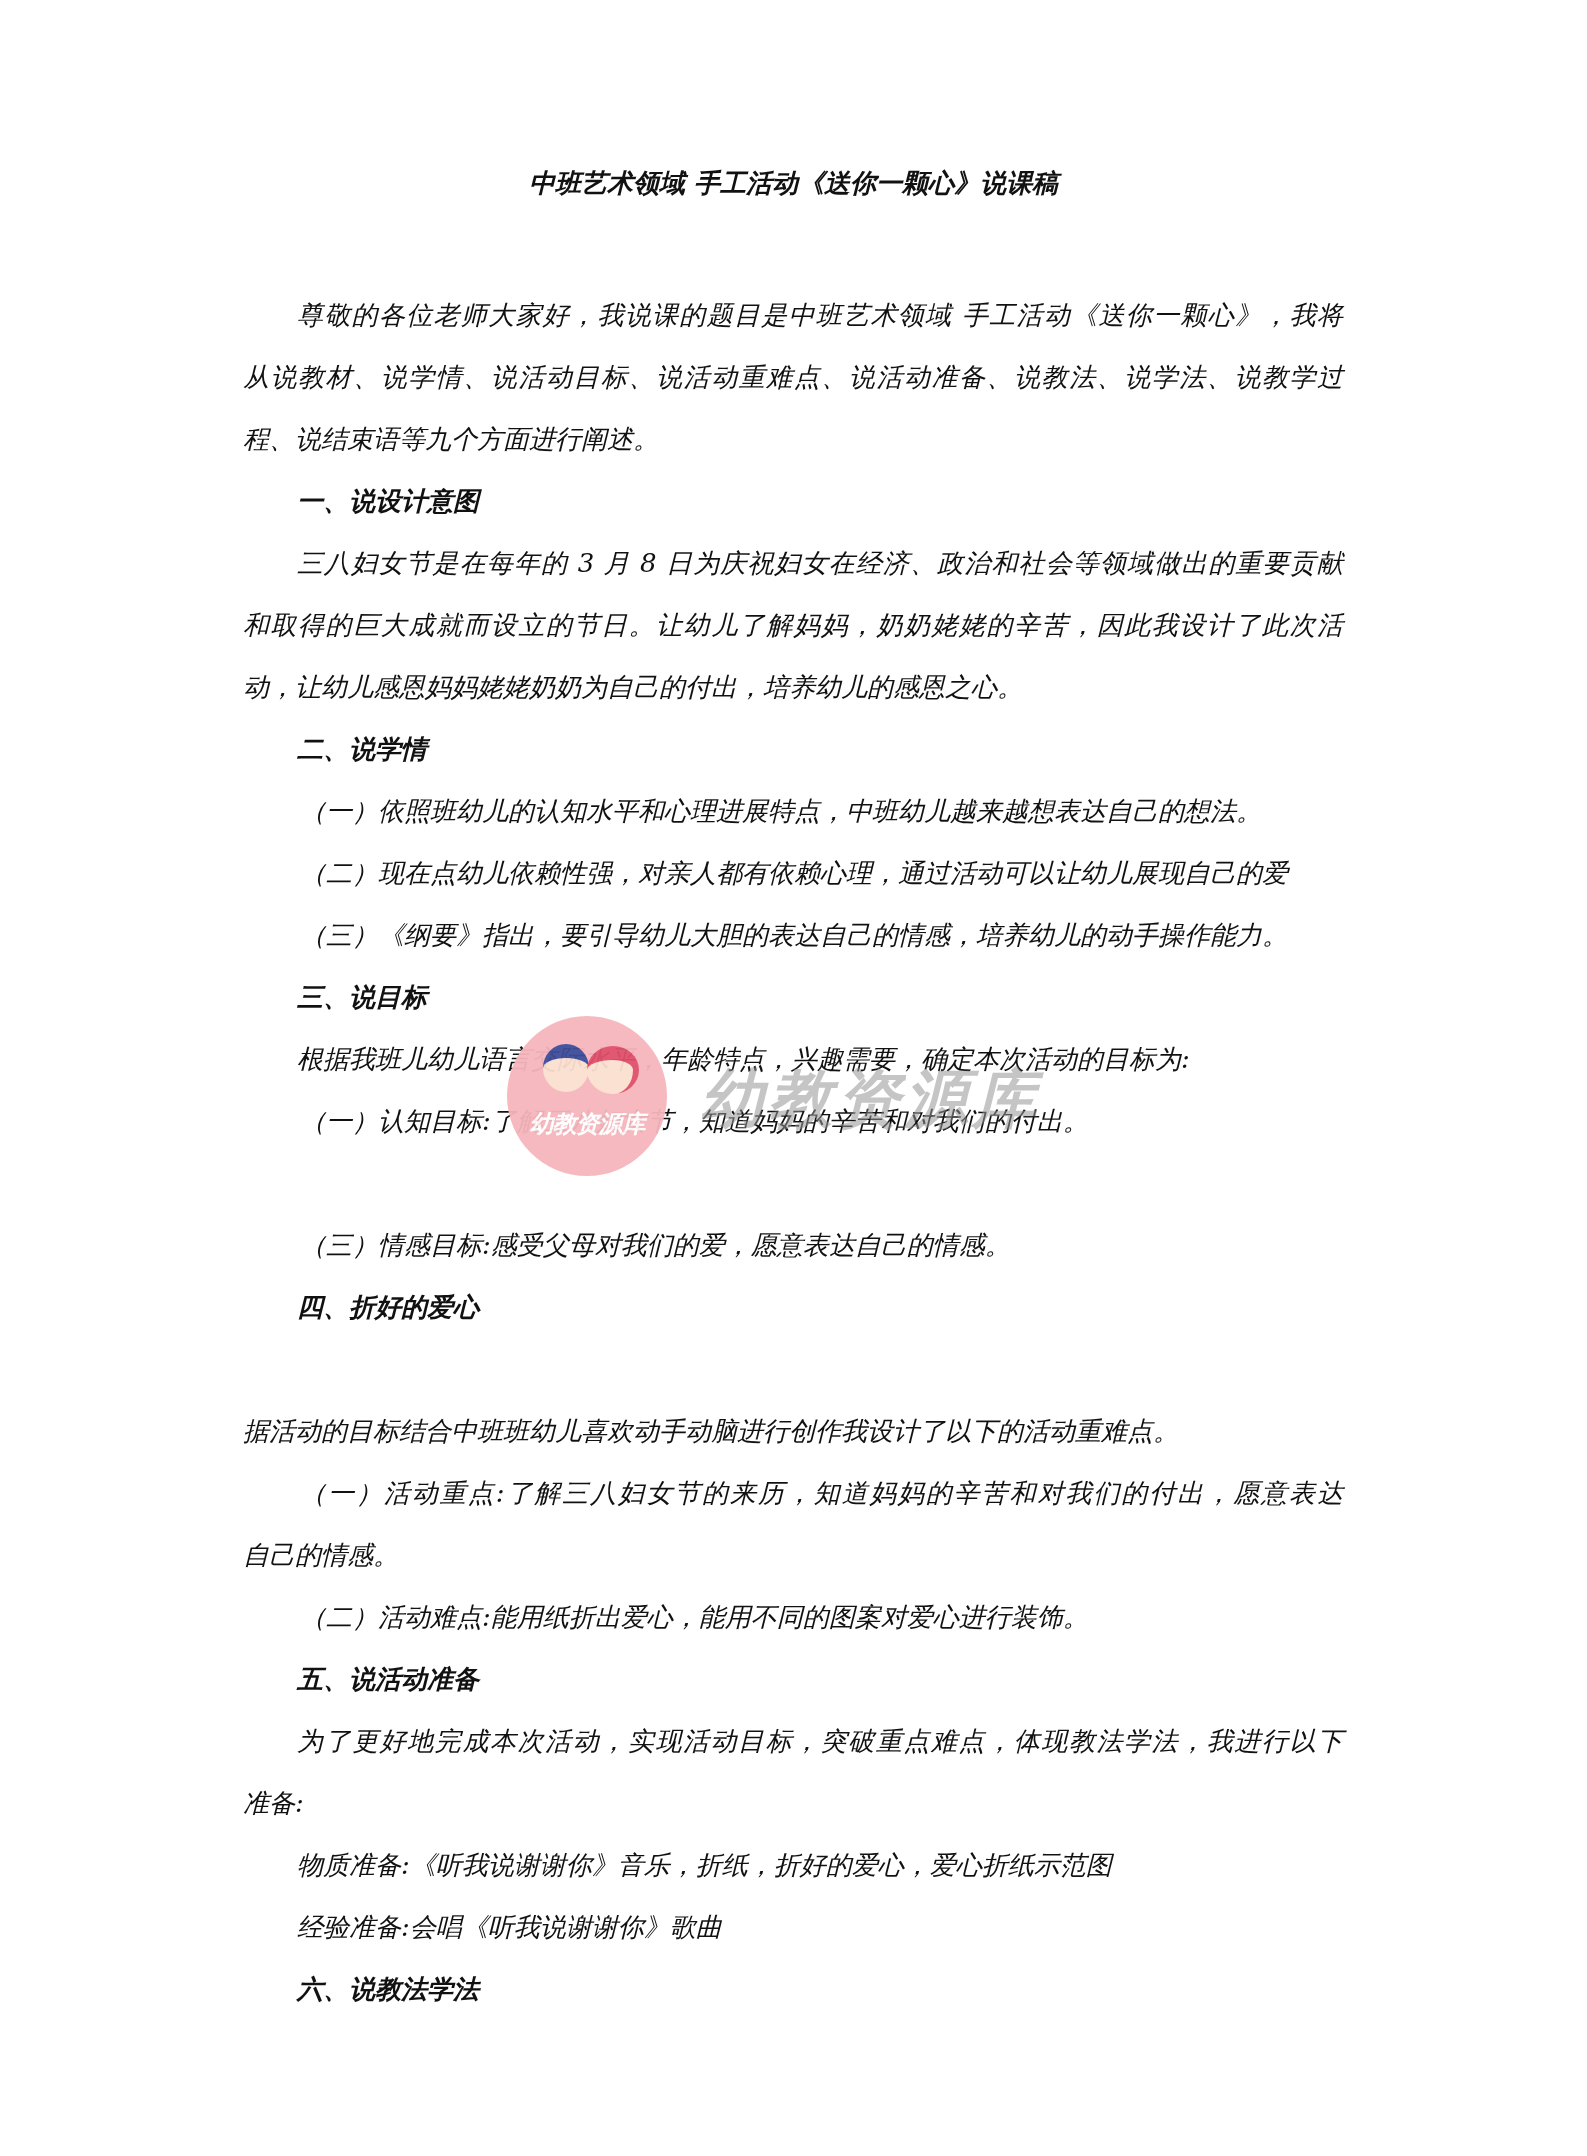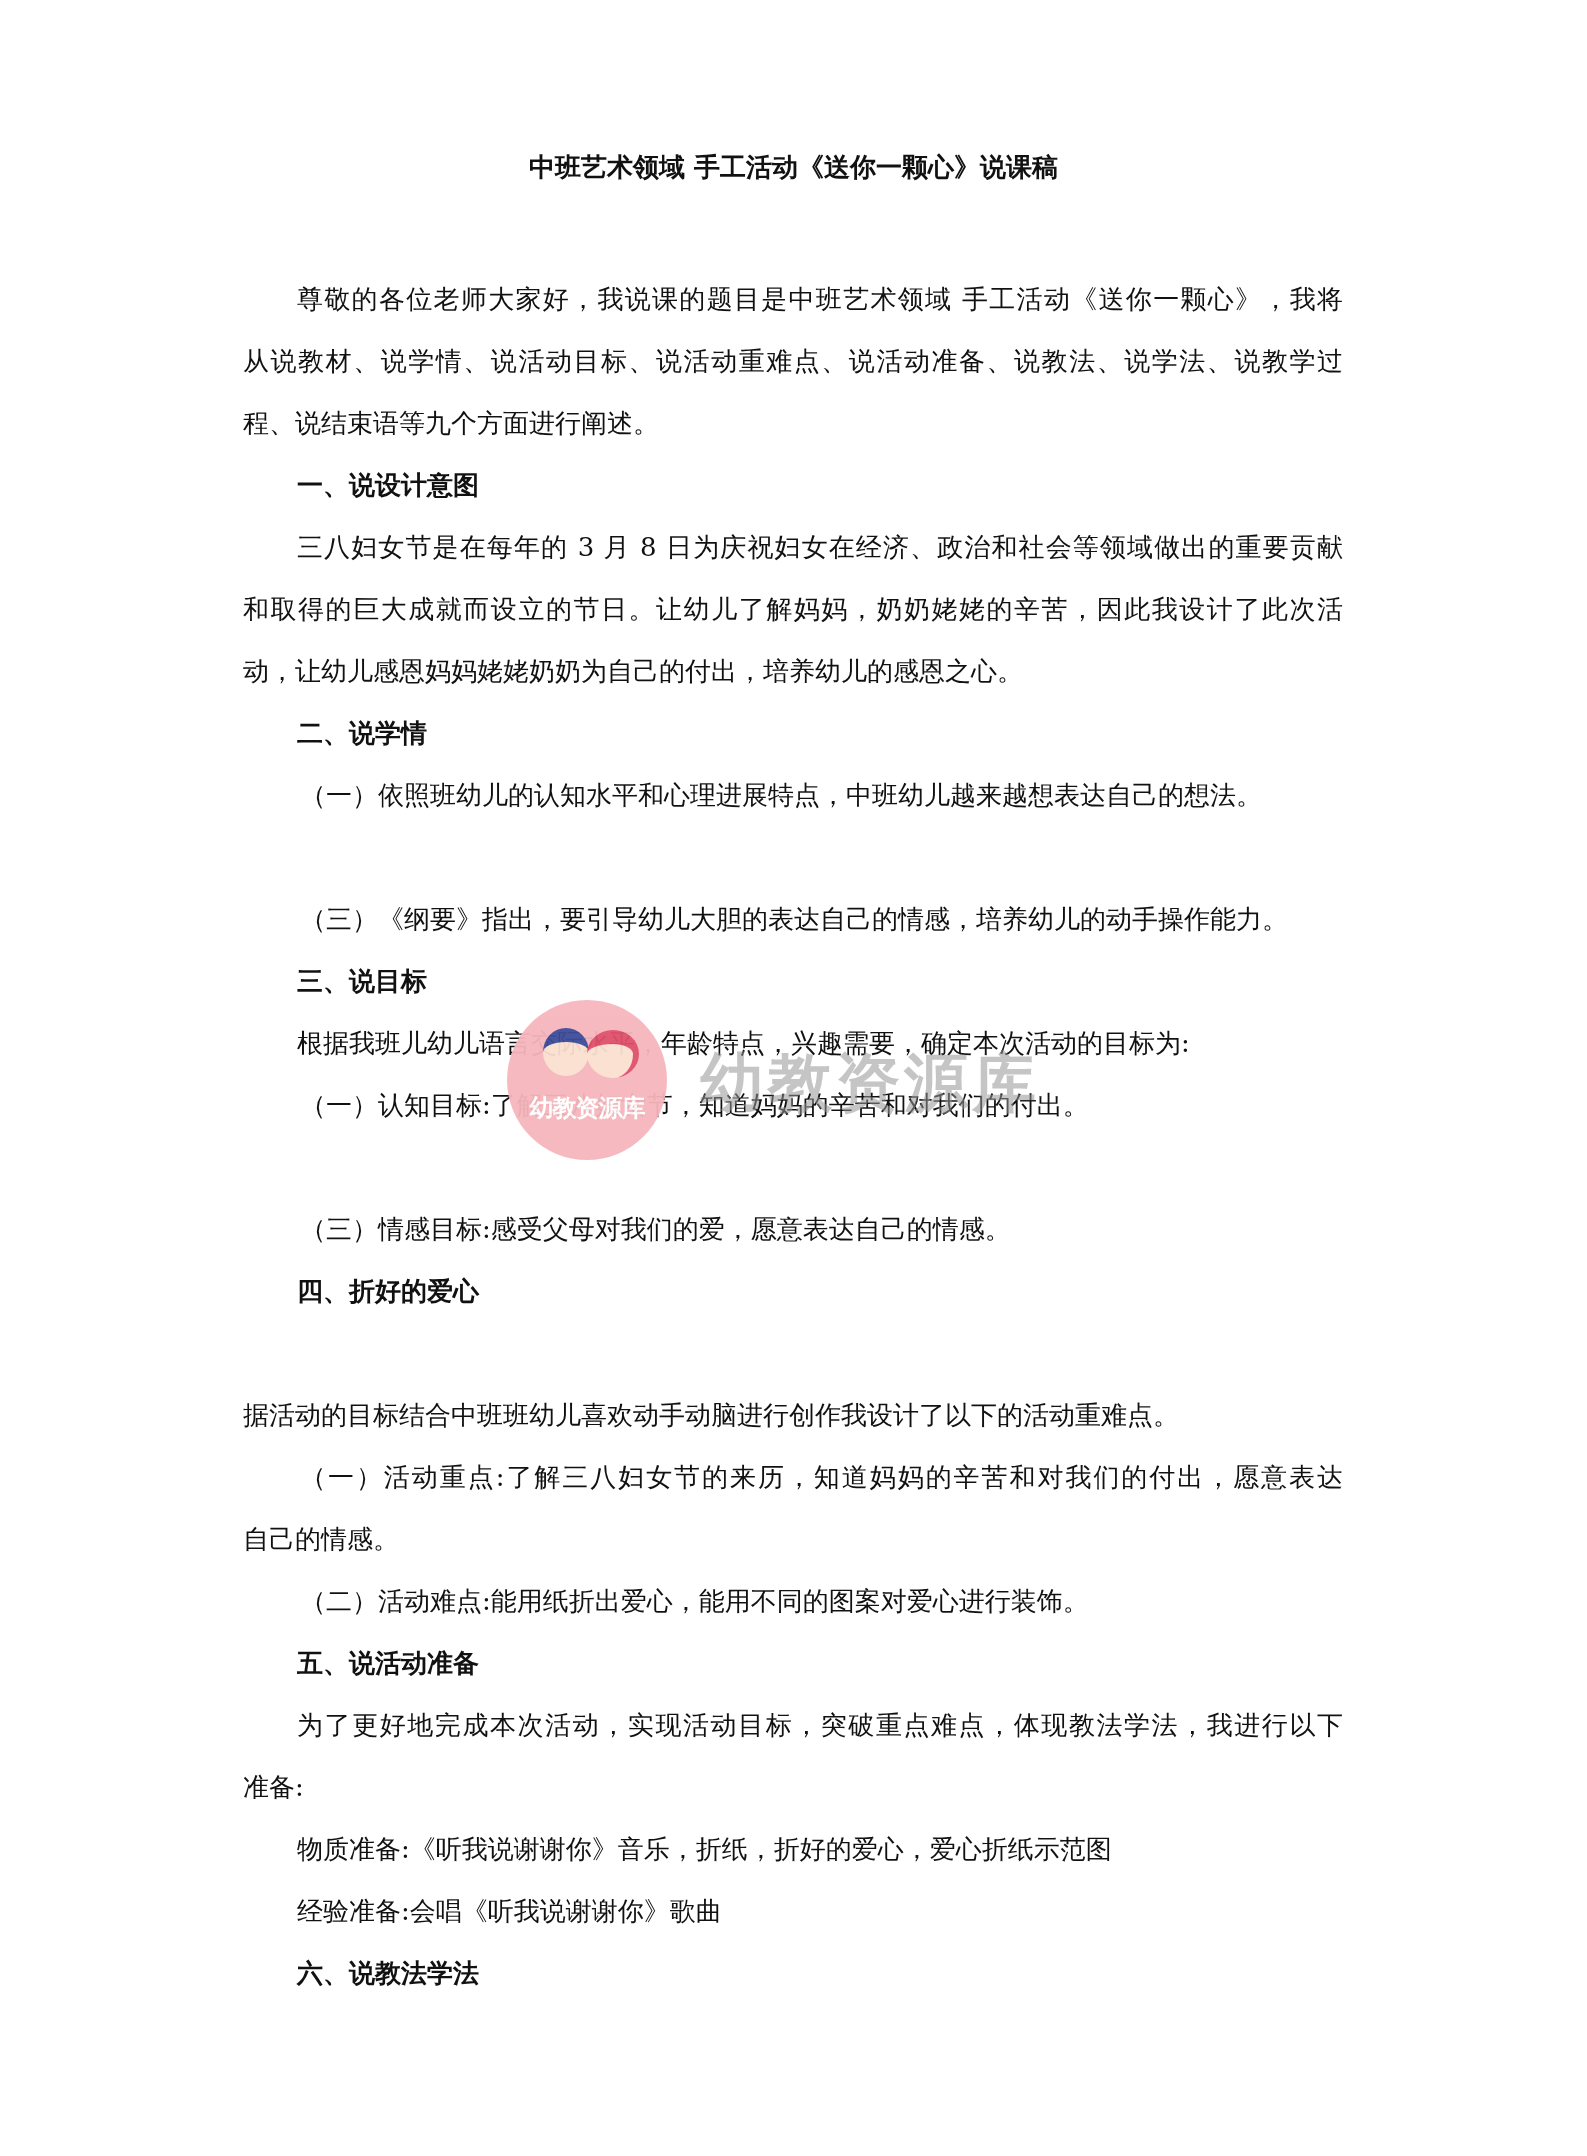--- a/index.html
+++ b/index.html
@@ -1,18 +1,18 @@
 <!DOCTYPE html>
 <html><head>
   <meta charset="utf-8">
   <style>
     html, body { margin: 0; padding: 0; background: #ffffff; }
     body { width: 1587px; height: 2156px; position: relative; overflow: hidden;
       font-family: "DejaVu Serif", "Liberation Serif", serif; color: #111; }
-    .page { position: absolute; left: 0; top: 0; width: 1587px; height: 1564px; background: #fff; }
+    .page { position: absolute; left: 0; top: 16px; width: 1587px; height: 1564px; background: #fff; font-style: italic; }
     .title { position: absolute; top: 150px; left: 0; width: 1587px; text-align: center;
       font-size: 26px; font-weight: bold; letter-spacing: 0px; }
     .line { position: absolute; font-size: 26px; line-height: 34px; white-space: nowrap; left: 243px; }
     .indent { left: 297px; text-align: center; }
     .heading { font-weight: bold; }
     .justify { width: 1100px; text-align: justify; text-align-last: justify; }
     .wm-circle { position: absolute; left: 507px; top: 1000px; width: 160px; height: 160px;
       border-radius: 50%; background: #f7b6bd; opacity: 0.95; }
     .wm-face { position: absolute; width: 46px; height: 46px; border-radius: 50%; }
     .wm-face.boy { left: 36px; top: 28px; background: #fbe0cf; border-top: 14px solid #3e4c9a; height: 34px; }
@@ -32,20 +32,21 @@
   <div class="line justify" style="top:344px">从说教材、说学情、说活动目标、说活动重难点、说活动准备、说教法、说学法、说教学过</div>
   <div class="line" style="top:406px">程、说结束语等九个方面进行阐述。</div>
 
   <div class="line indent heading" style="top:468px">一、说设计意图</div>
   <div class="line indent justify" style="top:530px;width:1046px">三八妇女节是在每年的 3 月 8 日为庆祝妇女在经济、政治和社会等领域做出的重要贡献</div>
   <div class="line justify" style="top:592px">和取得的巨大成就而设立的节日。让幼儿了解妈妈，奶奶姥姥的辛苦，因此我设计了此次活</div>
   <div class="line" style="top:654px">动，让幼儿感恩妈妈姥姥奶奶为自己的付出，培养幼儿的感恩之心。</div>
 
   <div class="line indent heading" style="top:716px">二、说学情</div>
   <div class="line" style="top:778px;left:300px">（一）依照班幼儿的认知水平和心理进展特点，中班幼儿越来越想表达自己的想法。</div>
+  <div class="line" style="top:840px;left:300px">（二）现在点幼儿依赖性强，对亲人都有依赖心理，通过活动可以让幼儿展现自己的爱</div>
   <div class="line" style="top:902px;left:300px">（三）《纲要》指出，要引导幼儿大胆的表达自己的情感，培养幼儿的动手操作能力。</div>
 
   <div class="line indent heading" style="top:964px">三、说目标</div>
   <div class="line indent" style="top:1026px">根据我班儿幼儿语言交际水平，年龄特点，兴趣需要，确定本次活动的目标为:</div>
   <div class="line" style="top:1088px;left:300px">（一）认知目标:了解三八妇女节，知道妈妈的辛苦和对我们的付出。</div>
   <div class="line" style="top:1212px;left:300px">（三）情感目标:感受父母对我们的爱，愿意表达自己的情感。</div>
 
   <div class="line indent heading" style="top:1274px">四、折好的爱心</div>
   <div class="line" style="top:1398px">据活动的目标结合中班班幼儿喜欢动手动脑进行创作我设计了以下的活动重难点。</div>
   <div class="line justify" style="top:1460px;left:300px;width:1043px">（一）活动重点:了解三八妇女节的来历，知道妈妈的辛苦和对我们的付出，愿意表达</div>

